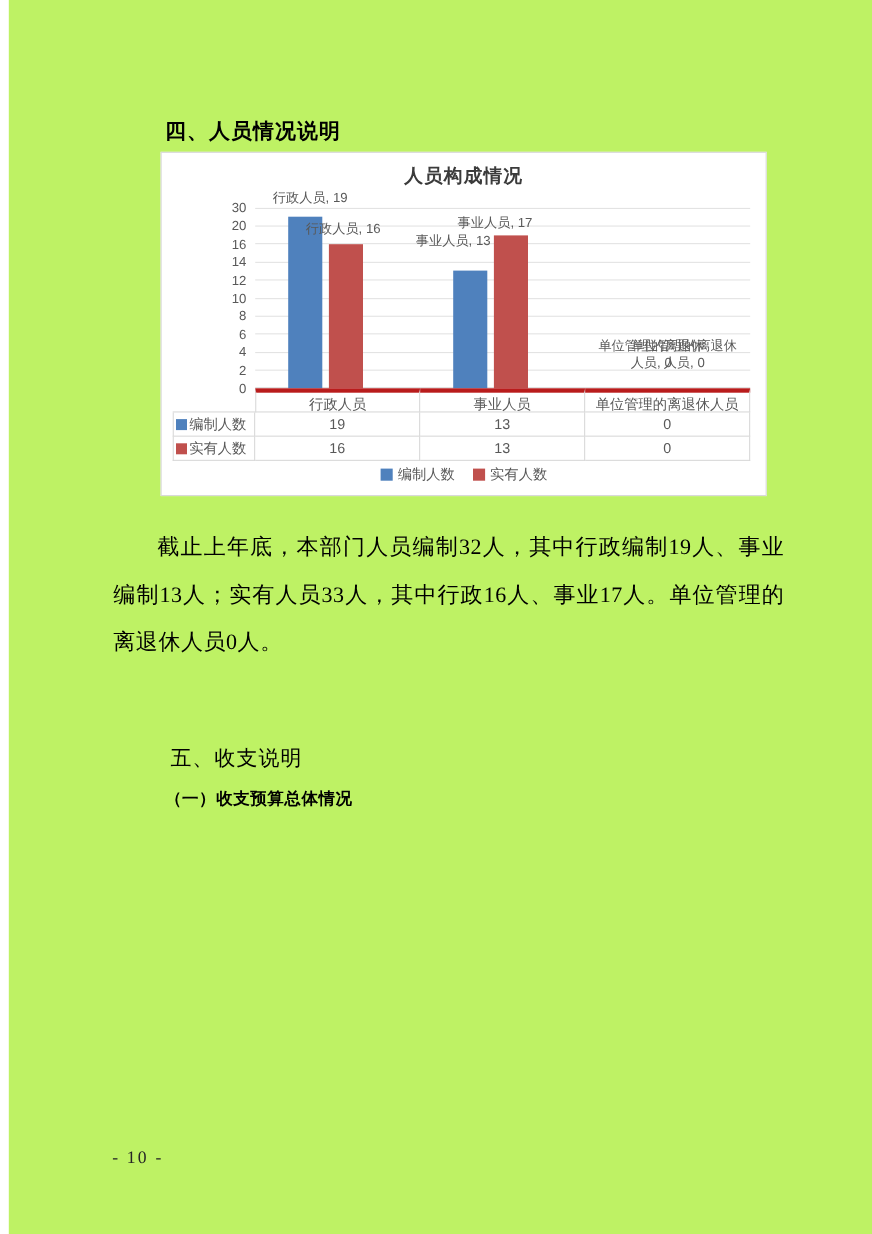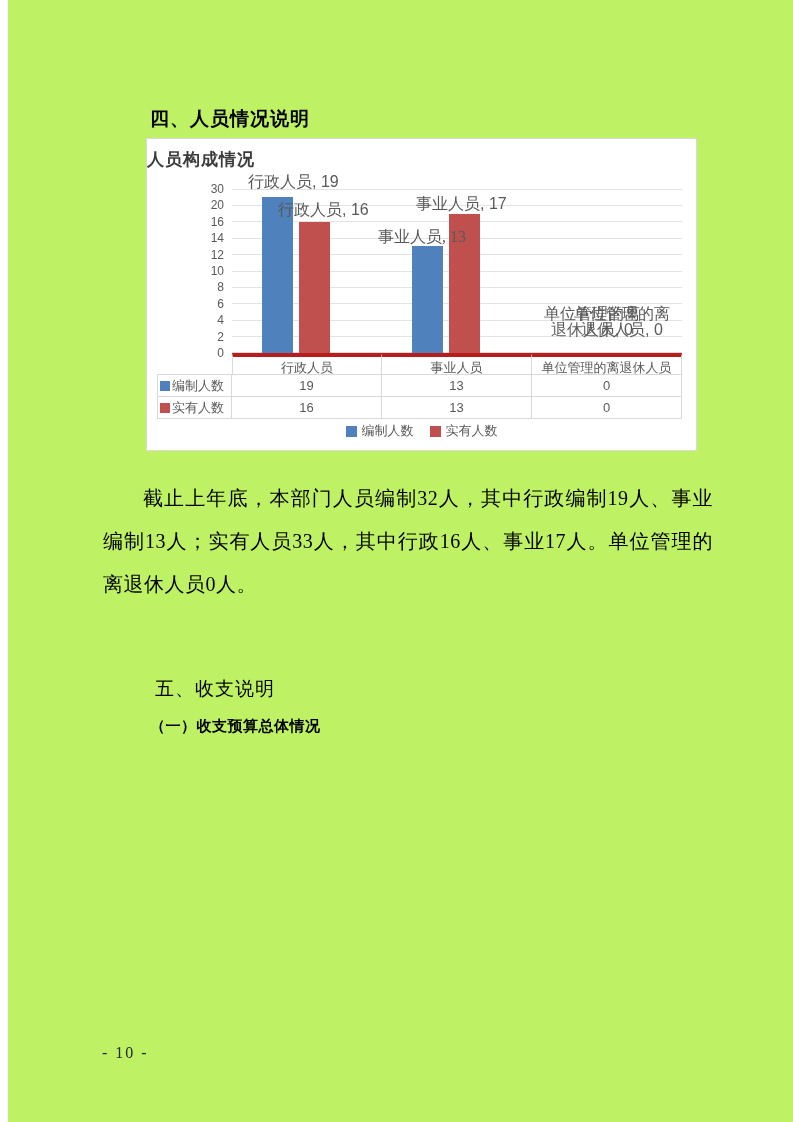--- a/index.html
+++ b/index.html
@@ -22,27 +22,27 @@
   .para1 { left:95px; top:477px; width:610px; }
   .para2 { left:95px; top:747px; width:612px; }
   .footer-page { left:94px; top:1044px; font-size:16px; color:#262626; letter-spacing:2px; }
 
   
   .chart-frame {
     left:138px; top:138px; width:551px; height:313px; box-sizing:border-box;
     border:1px solid #d9d9d9; background:#fff;
     font-family:"Liberation Sans","DejaVu Sans",sans-serif;
   }
-  .chart-title { position:absolute; top:9px; left:0; right:0; text-align:left; font-weight:700; font-size:17px; color:#3b3b3b; letter-spacing:1px; }
+  .chart-title { position:absolute; top:9px; left:0; right:0; text-align:center; font-weight:700; font-size:17px; color:#3b3b3b; letter-spacing:1px; }
 
   .plot { position:absolute; left:85px; top:50px; width:450px; height:164px; }
   .gridline { position:absolute; left:0; width:450px; height:1px; background:#e3e3e3; }
   .ytick { position:absolute; left:-44px; width:36px; text-align:right; font-size:12px; color:#595959; }
   .bar { position:absolute; bottom:0; width:31px; }
-  .dlabel { position:absolute; font-size:16px; color:#595959; white-space:nowrap; }
+  .dlabel { position:absolute; font-size:12px; color:#595959; white-space:nowrap; }
   .dlabel.wrap { white-space:normal; text-align:center; line-height:16px; }
 
   
   .chart-table { position:absolute; left:10px; top:214px; display:grid; grid-template-columns:75px 150px 150px 150px; font-size:13px; color:#595959; }
   .ct-cell { box-sizing:border-box; height:22px; line-height:21px; text-align:center; border-right:1px solid #d9d9d9; border-bottom:1px solid #d9d9d9; overflow:hidden; white-space:nowrap; }
   .ct-corner { border:none; border-bottom:1px solid #d9d9d9; }
   .ct-head { border-top:4px solid #b91c1c; }
   .ct-head-first { border-left:1px solid #d9d9d9; }
   .ct-rowlabel { display:flex; align-items:center; gap:2px; padding-left:2px; text-align:left; border-left:1px solid #d9d9d9; }
   .swatch { display:inline-block; width:10px; height:10px; flex:0 0 auto; }
@@ -82,21 +82,21 @@
         <div class="ytick" style="top: 9.4px;">20</div>
         <div class="gridline" style="top: -0.5px;"></div>
         <div class="ytick" style="top: -7px;">30</div>
         <div class="gridline" style="top: 163px; background: rgb(217, 217, 217);"></div>
         <div class="bar" style="left: 30px; height: 155.8px; background: rgb(79, 129, 189);"></div>
         <div class="bar" style="left: 67px; height: 131.2px; background: rgb(192, 80, 77);"></div>
         <div class="bar" style="left: 180px; height: 106.6px; background: rgb(79, 129, 189);"></div>
         <div class="bar" style="left: 217px; height: 139.4px; background: rgb(192, 80, 77);"></div>
         <div class="dlabel" style="left: 16px; top: -17px;">行政人员, 19</div>
         <div class="dlabel" style="left: 46px; top: 11px;">行政人员, 16</div>
-        <div class="dlabel" style="left: 146px; top: 38px; font-family: Liberation Serif, serif;">事业人员, 13</div>
+        <div class="dlabel" style="left: 146px; top: 22px;">事业人员, 13</div>
         <div class="dlabel" style="left: 184px; top: 5px;">事业人员, 17</div>
         <div class="dlabel wrap" style="left: 312px; top: 117px; width: 96px;">单位管理的离退休人员, 0</div>
         <div class="dlabel wrap" style="left: 342px; top: 117px; width: 96px;">单位管理的离退休人员, 0</div>
       </div>
     <div class="chart-table" id="chartTable">
         <div class="ct-cell ct-corner"></div>
         <div class="ct-cell ct-head ct-head-first">行政人员</div>
         <div class="ct-cell ct-head">事业人员</div>
         <div class="ct-cell ct-head">单位管理的离退休人员</div>
         <div class="ct-cell ct-rowlabel">

